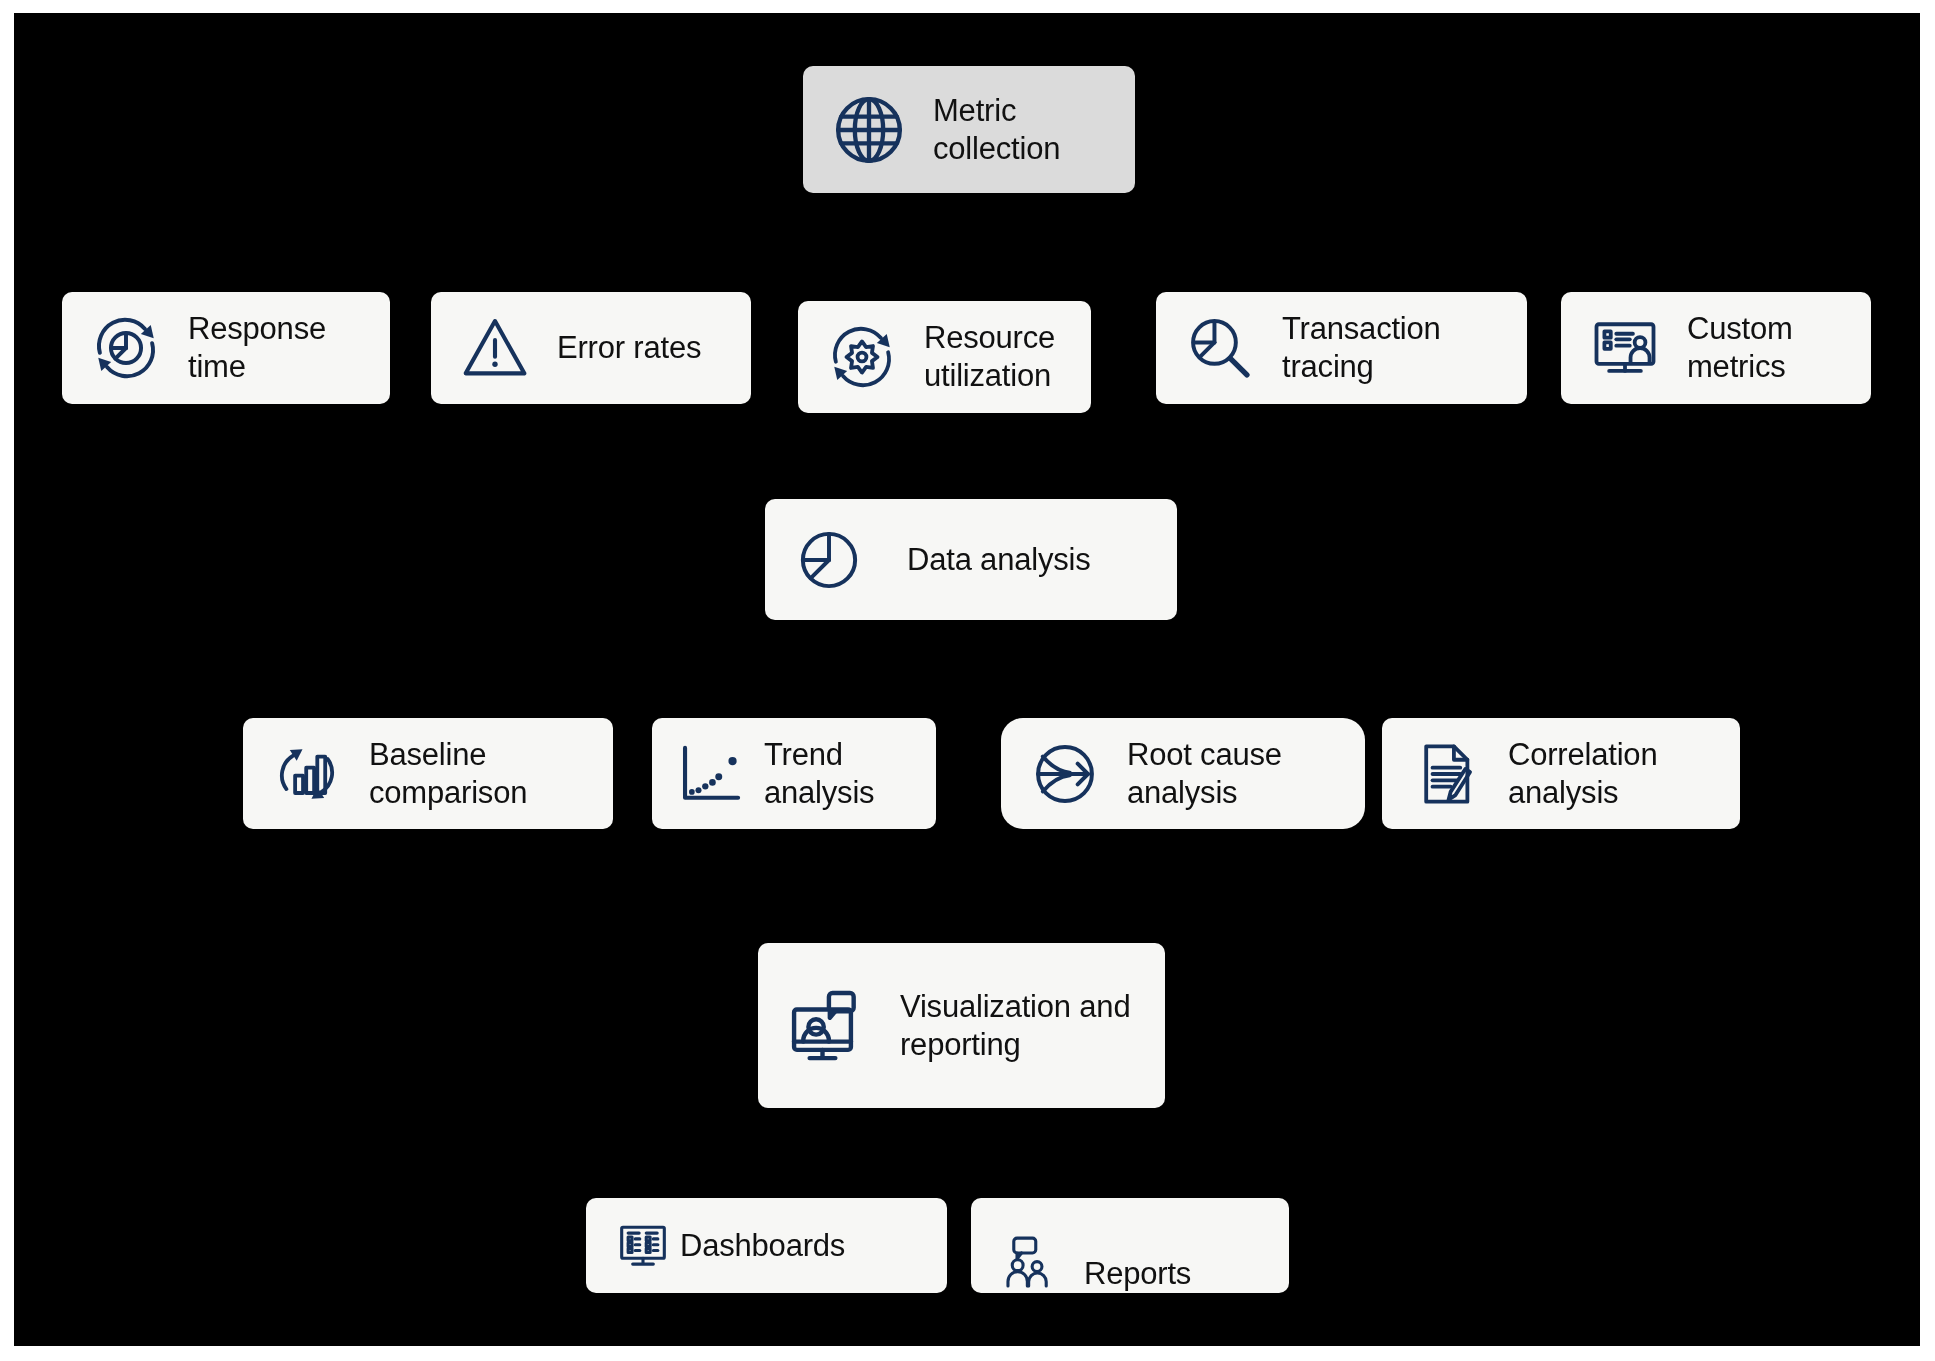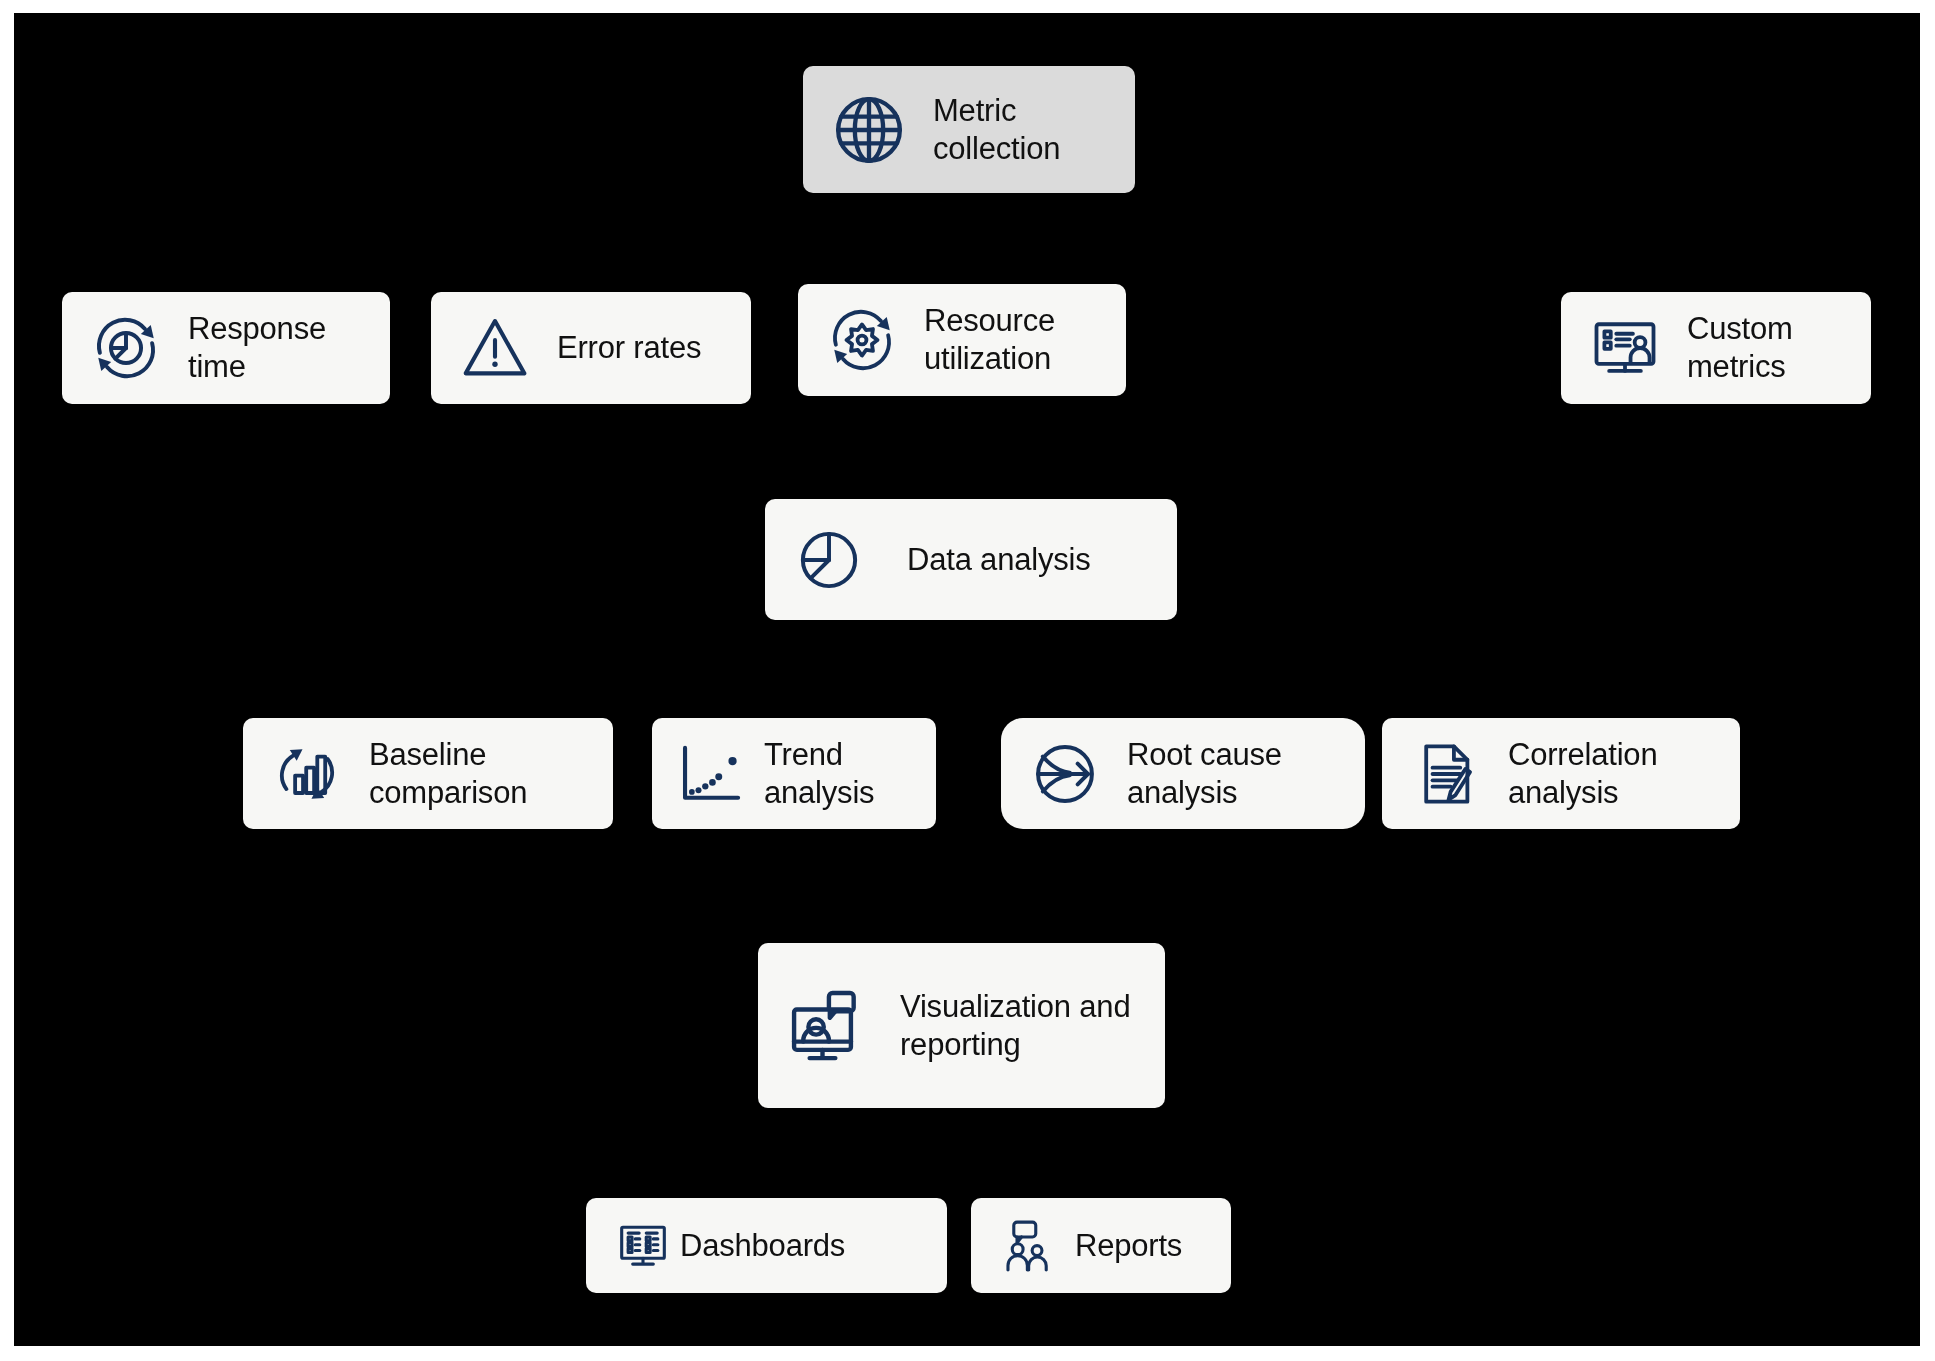--- a/index.html
+++ b/index.html
@@ -12,32 +12,32 @@
   .node .icon{flex:0 0 auto;display:block;color:var(--icon,#16325c);}
   .node .icon svg{display:block;width:100%;height:100%;}
   .node .label{color:var(--label,#111);font-size:31px;line-height:1.22;letter-spacing:-0.2px;}
   .nowrap{white-space:nowrap;}
 
   
   #n-metric{left:803px;top:66px;width:332px;height:127px;background:var(--root-bg,#dbdbdb);}
   #n-metric .icon{width:80px;height:80px;}
   #n-response{left:62px;top:292px;width:328px;height:112px;}
   #n-error{left:431px;top:292px;width:320px;height:112px;}
-  #n-resource{left:798px;top:284px;width:328px;height:112px;}
+  #n-resource{left:798px;top:301px;width:293px;height:112px;}
   #n-transaction{left:1156px;top:292px;width:371px;height:112px;}
   #n-custom{left:1561px;top:292px;width:310px;height:112px;}
   #n-data{left:765px;top:499px;width:412px;height:121px;gap:40px;}
   #n-baseline{left:243px;top:718px;width:370px;height:111px;}
   #n-trend{left:652px;top:718px;width:284px;height:111px;gap:18px;padding-left:18px;}
   #n-root{left:1001px;top:718px;width:364px;height:111px;border-radius:22px;}
   #n-correlation{left:1382px;top:718px;width:358px;height:111px;}
   #n-visual{left:758px;top:943px;width:407px;height:165px;gap:28px;}
   #n-visual .icon{width:88px;height:88px;}
   #n-dashboards{left:586px;top:1198px;width:361px;height:95px;gap:6px;}
-  #n-reports{left:971px;top:1198px;width:260px;height:95px;gap:16px;}
+  #n-reports{left:971px;top:1198px;width:318px;height:95px;gap:25px;align-items:flex-end;}
   .icon-md{width:76px;height:76px;}
   .icon-sm{width:62px;height:62px;}
 </style>
 </head>
 <body>
 
 <div class="canvas">
   <div class="board"></div>
 
   <div class="node" id="n-metric">
@@ -88,20 +88,32 @@
         <circle cx="24" cy="24" r="2.8"></circle>
         <path d="M7.5 27 A 16.5 16.5 0 0 1 36 12"></path>
         <path d="M0 -4.2 L7.5 0 L0 4.2 Z" fill="currentColor" stroke="none" transform="translate(36.5 12.3) rotate(48)"></path>
         <path d="M40.5 21 A 16.5 16.5 0 0 1 12 36"></path>
         <path d="M0 -4.2 L7.5 0 L0 4.2 Z" fill="currentColor" stroke="none" transform="translate(11.5 35.7) rotate(228)"></path>
       </svg>
     </span>
     <span class="label">Resource utilization</span>
   </div>
 
+  <div class="node" id="n-transaction">
+    <span class="icon icon-md">
+      <svg viewBox="0 0 48 48" fill="none" stroke="currentColor" stroke-width="2.5" stroke-linecap="round" stroke-linejoin="round">
+        <circle cx="20.5" cy="20.5" r="13.5"></circle>
+        <line x1="20.5" y1="20.5" x2="20.5" y2="8.5"></line>
+        <line x1="20.5" y1="20.5" x2="8.5" y2="20.5"></line>
+        <line x1="20.5" y1="20.5" x2="11.2" y2="29.8"></line>
+        <line x1="30.5" y1="30.5" x2="41" y2="41" stroke-width="3.4"></line>
+      </svg>
+    </span>
+    <span class="label">Transaction tracing</span>
+  </div>
 
   <div class="node" id="n-custom">
     <span class="icon icon-md">
       <svg viewBox="0 0 48 48" fill="none" stroke="currentColor" stroke-width="2.4" stroke-linecap="round" stroke-linejoin="round">
         <rect x="6" y="9" width="36" height="25" rx="1.5"></rect>
         <line x1="24" y1="34" x2="24" y2="38.5"></line>
         <line x1="14" y1="38.5" x2="34" y2="38.5"></line>
         <rect x="11" y="13.5" width="4" height="4"></rect>
         <rect x="11" y="20.5" width="4" height="4"></rect>
         <line x1="18.5" y1="15" x2="29" y2="15"></line>

